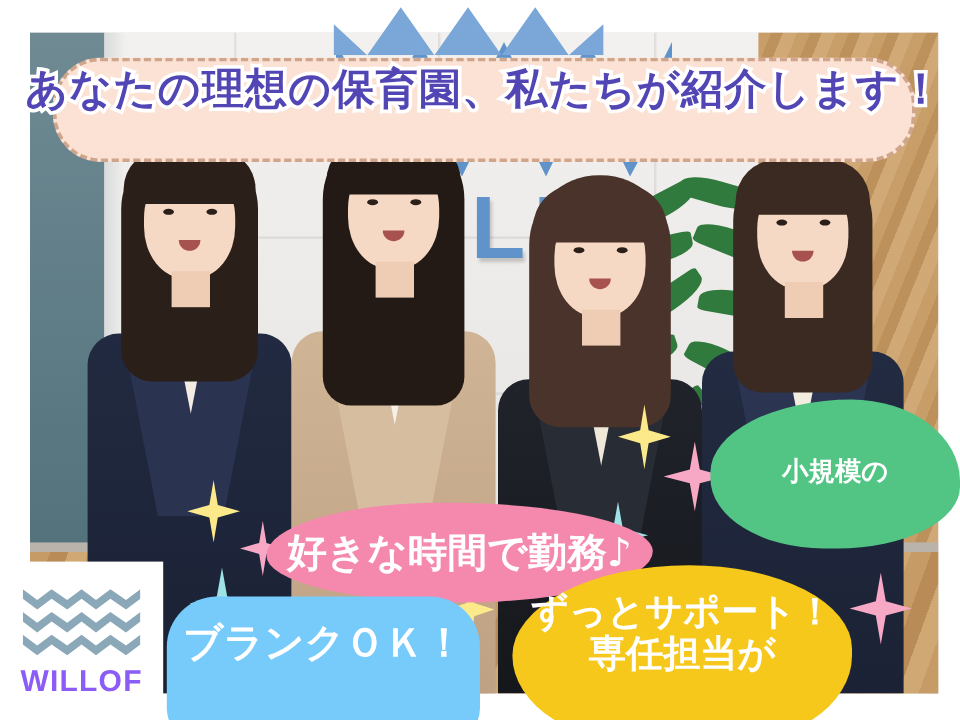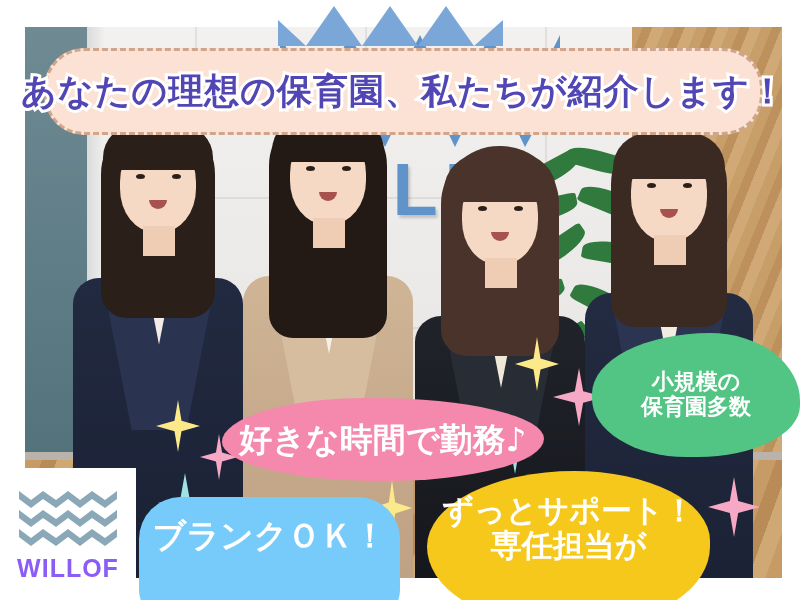--- a/index.html
+++ b/index.html
@@ -58,39 +58,39 @@
   .body{position:absolute;border-radius:26px 26px 0 0;}
   .shirt{position:absolute;border-radius:8px;}
   .lapelL,.lapelR{position:absolute;}
   .eye{position:absolute;width:9px;height:5px;background:#2b1f1a;border-radius:50%;}
   .mouth{position:absolute;width:18px;height:9px;background:#a8524f;border-radius:0 0 12px 12px;}
 
   
   .banner{
     position:absolute;left:44px;top:48px;width:713px;height:81px;
     background:#fbe2d4;border:3px dashed #cfa58c;border-radius:40px;
-    display:flex;align-items:center;justify-content:center;
+    display:flex;align-items:flex-start;justify-content:center;
   }
   .banner-text{
     font-size:35px;font-weight:700;color:#5246b4;letter-spacing:1px;
     white-space:nowrap;
     -webkit-text-stroke:6px #ffffff;paint-order:stroke fill;
   }
 
   
   .bubble{position:absolute;display:flex;align-items:center;justify-content:center;
     color:#ffffff;font-weight:700;text-align:center;line-height:1.14;}
 
   .bub-green{
     left:592px;top:333px;width:208px;height:122px;background:#52c585;
     border-radius:60% 46% 52% 48% / 52% 58% 44% 50%;
     font-size:22px;padding-bottom:2px;
   }
   .bub-pink{
-    left:222px;top:398px;width:322px;height:83px;background:#f589ad;
+    left:222px;top:419px;width:322px;height:83px;background:#f589ad;
     border-radius:46% 54% 50% 50% / 54% 50% 52% 48%;
     font-size:33px;
   }
   .bub-blue{
     left:139px;top:497px;width:261px;height:103px;background:#77cbfb;
     border-radius:42px 42px 30px 30px;
     font-size:33px;align-items:flex-start;padding-top:20px;
   }
   .bub-yellow{
     left:427px;top:471px;width:283px;height:129px;background:#f6c81c;
@@ -227,21 +227,20 @@
   <div class="spark" style="left:158px;top:473px;width:54px;height:60px;background:#9fe2e6;"></div>
   <div class="spark" style="left:515px;top:337px;width:44px;height:54px;background:#fce98a;"></div>
   <div class="spark" style="left:553px;top:368px;width:52px;height:58px;background:#f7a8c4;"></div>
   <div class="spark" style="left:490px;top:418px;width:50px;height:56px;background:#9fe2e6;"></div>
   <div class="spark" style="left:708px;top:477px;width:52px;height:60px;background:#f7a8c4;"></div>
   <div class="spark" style="left:372px;top:480px;width:40px;height:56px;background:#fce98a;"></div>
 
   <div class="bubble bub-green">
     <span>
       <span class="bub-line">小規模の</span>
-      <span class="bub-line">保育園多数</span>
     </span>
   </div>
 
   <div class="bubble bub-pink">
     <span class="bub-line">好きな時間で勤務♪</span>
   </div>
 
   <div class="bubble bub-blue">
     <span class="bub-line">ブランクＯＫ！</span>
   </div>

